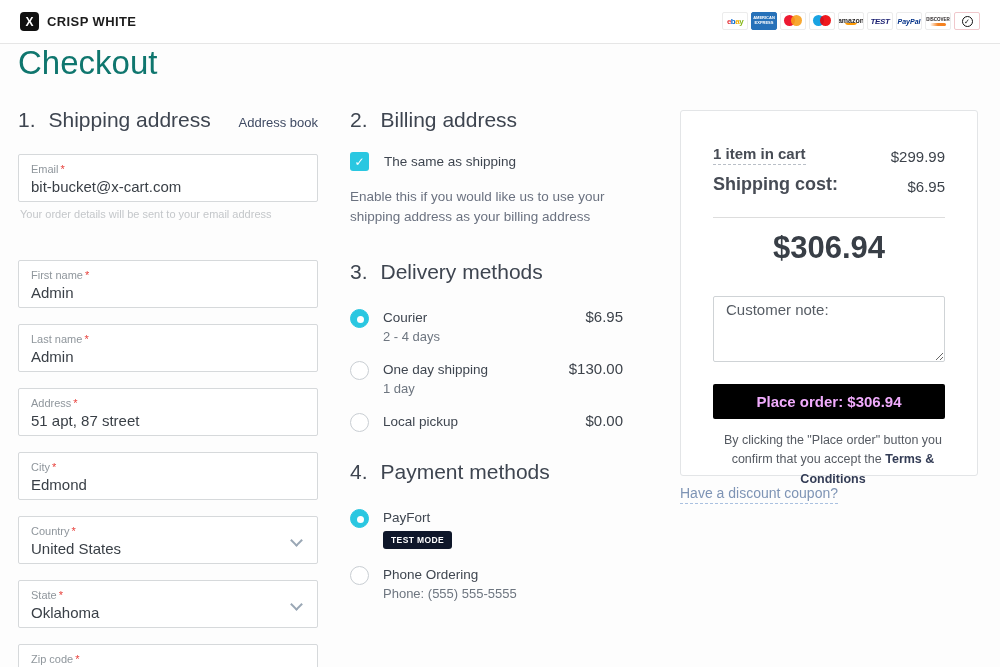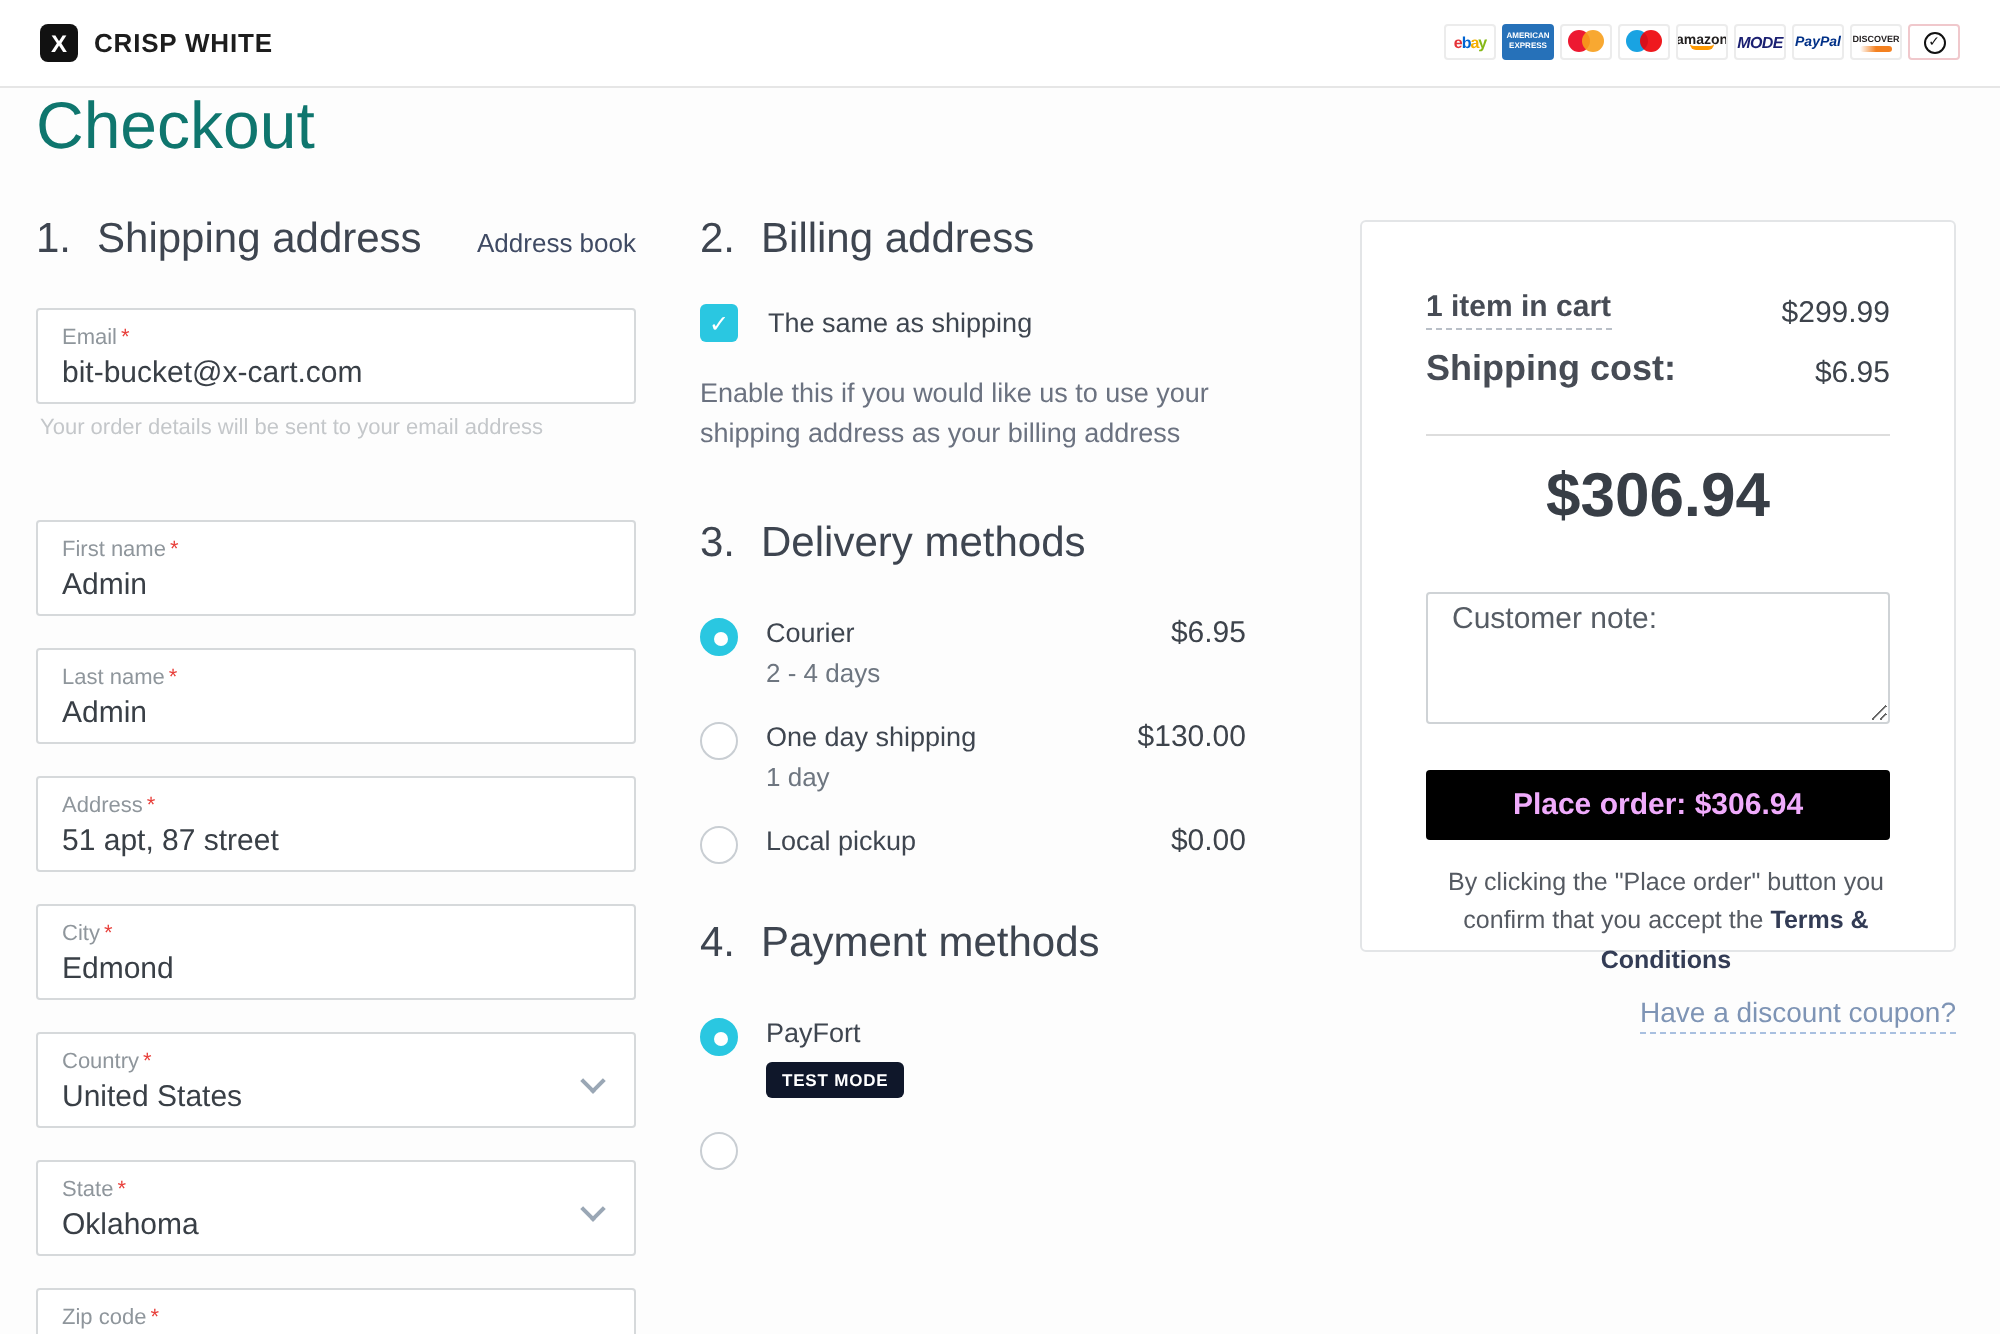--- a/index.html
+++ b/index.html
@@ -77,21 +77,21 @@
   .cart-link { font-size:15px; font-weight:bold; color:#474c55; border-bottom:1px dashed #b9bfc7; padding-bottom:2px; cursor:pointer; }
   .cart-lbl { font-size:18px; font-weight:bold; color:#474c55; }
   .cart-val { font-size:15px; color:#3d434b; }
   .cart-divider { border:none; border-top:1px solid #ddd; margin:22px 0 12px; }
   .cart-total { text-align:center; font-size:31px; font-weight:bold; color:#383e46; }
   .note-area { width:100%; height:66px; margin-top:30px; border:1px solid #cfd3d6; border-radius:2px; padding:4px 12px; font-family:"Liberation Sans","DejaVu Sans",sans-serif; font-size:15px; color:#3d434b; resize:both; }
   .note-area::placeholder { color:#565c64; opacity:1; }
   .place-btn { display:block; width:100%; margin-top:18px; background:#000; color:#f0abfc; border:none; border-radius:2px; height:35px; font-family:"Liberation Sans","DejaVu Sans",sans-serif; font-size:15px; font-weight:bold; cursor:pointer; }
   .terms { margin:12px auto 0; width:240px; text-align:center; font-size:12.5px; color:#555a62; line-height:1.55; }
   .terms a { color:#333c55; font-weight:bold; text-decoration:none; cursor:pointer; }
-  .coupon-wrap { text-align:right; margin-top:22px; }
+  .coupon-wrap { text-align:left; margin-top:8px; }
   .coupon-link { font-size:14px; color:#7e94b5; border-bottom:1px dashed #a9c0e0; padding-bottom:2px; cursor:pointer; }
 </style>
 </head>
 <body>
 
 <div class="topbar">
   <div class="brand">
     <span class="logo-badge">X</span>
     <span class="brand-name">CRISP WHITE</span>
   </div>
@@ -111,21 +111,21 @@
       </span>
     <span class="payicon pi-maestro">
         <span class="cc-circles">
           <i class="c1"></i>
           <i class="c2"></i>
         </span>
       </span>
     <span class="payicon pi-amazon">
         <span><span>amazon</span><span class="smile"></span></span>
       </span>
-    <span class="payicon pi-visa">MODE</span>
+    <span class="payicon pi-visa">TEST</span>
     <span class="payicon pi-paypal">PayPal</span>
     <span class="payicon pi-discover">
         <span>DISCOVER</span>
         <span class="orange"></span>
       </span>
     <span class="payicon pi-echeck">
         <span class="circ">✓</span>
       </span>
   </div>
 </div>
@@ -241,20 +241,24 @@
   <div class="opts">
     <div class="opt checked">
       <span class="radio"></span>
       <span class="opt-body">
         <span class="opt-label">PayFort</span>
         <div><span class="badge">TEST MODE</span></div>
       </span>
     </div>
     <div class="opt">
       <span class="radio"></span>
+      <span class="opt-body">
+        <span class="opt-label">Phone Ordering</span>
+        <div class="opt-note">Phone: (555) 555-5555</div>
+      </span>
     </div>
 
   </div>
 </div>
 
 <div class="col3">
   <div class="cart-card">
     <div class="cart-row">
       <span class="cart-link">1 item in cart</span>
       <span class="cart-val">$299.99</span>

